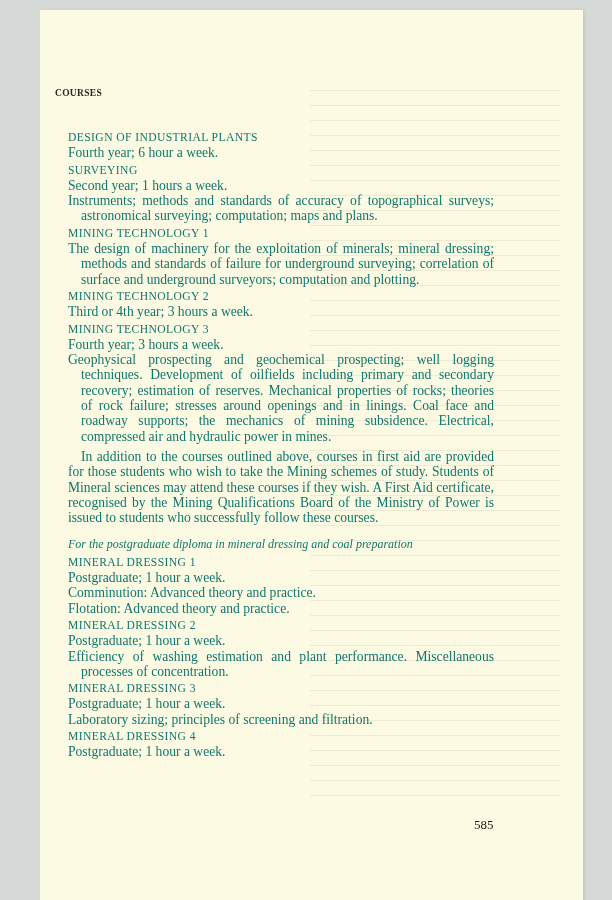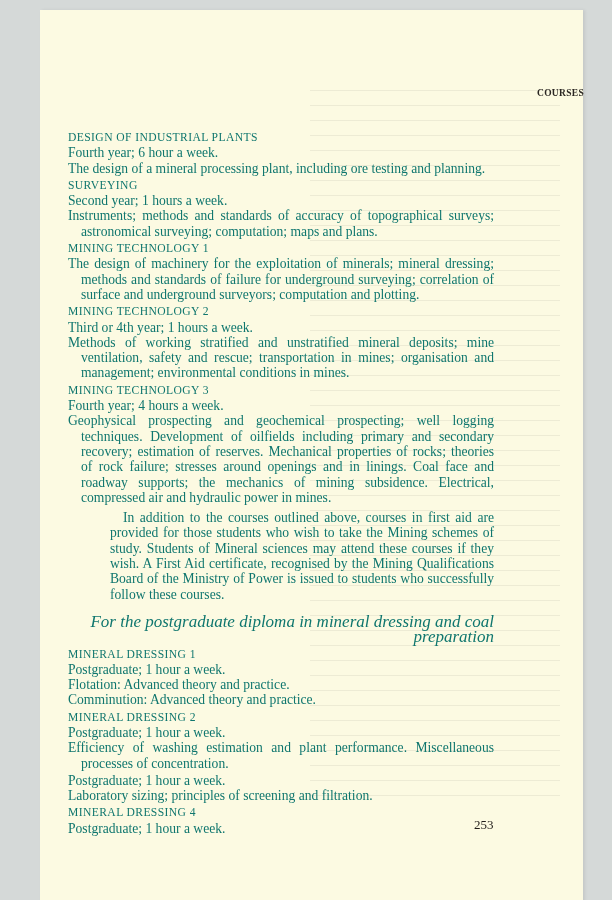--- a/index.html
+++ b/index.html
@@ -8,94 +8,93 @@
     background:#d5d9d8;
     position:relative;
     font-family:"Liberation Serif", "DejaVu Serif", serif;
   }
   .page {
     position:absolute; left:40px; top:10px; width:543px; height:895px;
     background:#fcfae2;
     box-shadow: 2px 0 3px rgba(0,0,0,0.08);
   }
   .running-head {
-    position:absolute; top:78px; left:0; width:544px; text-align:right;
-    font-size:9.5px; font-weight:bold; letter-spacing:0.3px; color:#2a2622;
+    position:absolute; top:78px; left:0; width:544px; text-align:left;
+    font-size:9.5px; font-weight:bold; letter-spacing:0.3px; color:#2a2622;padding-left:15px;
   }
   .content {
     position:absolute; left:28px; top:118px; width:426px;
     color:#0f766e; font-size:13.6px; line-height:15.3px;
   }
   .course { margin-bottom:2px; }
   .course-title { font-size:11.6px; letter-spacing:0.4px; text-transform:uppercase; line-height:15.3px; margin-top:2px; }
   .line { }
   .hang { padding-left:13px; text-indent:-13px; text-align:justify; }
-  .para { text-indent:13px; text-align:justify; margin-top:5px; margin-bottom:12px;margin-left:42px; }
-  .section-note { font-style:italic; font-size:17px; margin-top:2px;text-align:right; }
+  .para { text-indent:13px; text-align:justify; margin-top:5px; margin-bottom:12px; }
+  .section-note { font-style:italic; font-size:12px; margin-top:2px; }
   .page-number {
     position:absolute; left:434px; top:807px; font-size:13px; color:#1f1b18;
   }
   .bleed {
     position:absolute; left:270px; top:80px; width:250px; height:720px;
     opacity:0.06; pointer-events:none;
     background: repeating-linear-gradient(180deg, #000 0px, #000 1px, transparent 1px, transparent 15px);
   }
 </style>
 </head>
 <body>
 
 <div class="page">
   <div class="bleed"></div>
   <div class="running-head">COURSES</div>
 
   <div class="content">
     <div class="course">
       <div class="course-title">DESIGN OF INDUSTRIAL PLANTS</div>
       <div class="line">Fourth year; 6 hour a week.</div>
-      <div class="hang">The design of a mineral processing plant, including ore testing and planning.</div>
     </div>
     <div class="course">
       <div class="course-title">SURVEYING</div>
       <div class="line">Second year; 1 hours a week.</div>
       <div class="hang">Instruments; methods and standards of accuracy of topographical surveys; astronomical surveying; computation; maps and plans.</div>
     </div>
     <div class="course">
       <div class="course-title">MINING TECHNOLOGY 1</div>
       <div class="hang">The design of machinery for the exploitation of minerals; mineral dressing; methods and standards of failure for underground surveying; correlation of surface and underground surveyors; computation and plotting.</div>
     </div>
     <div class="course">
       <div class="course-title">MINING TECHNOLOGY 2</div>
-      <div class="line">Third or 4th year; 1 hours a week.</div>
-      <div class="hang">Methods of working stratified and unstratified mineral deposits; mine ventilation, safety and rescue; transportation in mines; organisation and management; environmental conditions in mines.</div>
+      <div class="line">Third or 4th year; 3 hours a week.</div>
     </div>
     <div class="course">
       <div class="course-title">MINING TECHNOLOGY 3</div>
-      <div class="line">Fourth year; 4 hours a week.</div>
+      <div class="line">Fourth year; 3 hours a week.</div>
       <div class="hang">Geophysical prospecting and geochemical prospecting; well logging techniques. Development of oilfields including primary and secondary recovery; estimation of reserves. Mechanical properties of rocks; theories of rock failure; stresses around openings and in linings. Coal face and roadway supports; the mechanics of mining subsidence. Electrical, compressed air and hydraulic power in mines.</div>
     </div>
 
     <div class="para">In addition to the courses outlined above, courses in first aid are provided for those students who wish to take the Mining schemes of study. Students of Mineral sciences may attend these courses if they wish. A First Aid certificate, recognised by the Mining Qualifications Board of the Ministry of Power is issued to students who successfully follow these courses.</div>
 
     <div class="section-note">For the postgraduate diploma in mineral dressing and coal preparation</div>
 
     <div class="course">
       <div class="course-title">MINERAL DRESSING 1</div>
       <div class="line">Postgraduate; 1 hour a week.</div>
+      <div class="hang">Comminution: Advanced theory and practice.</div>
       <div class="hang">Flotation: Advanced theory and practice.</div>
-      <div class="hang">Comminution: Advanced theory and practice.</div>
     </div>
     <div class="course">
       <div class="course-title">MINERAL DRESSING 2</div>
       <div class="line">Postgraduate; 1 hour a week.</div>
       <div class="hang">Efficiency of washing estimation and plant performance. Miscellaneous processes of concentration.</div>
     </div>
     <div class="course">
+      <div class="course-title">MINERAL DRESSING 3</div>
       <div class="line">Postgraduate; 1 hour a week.</div>
       <div class="hang">Laboratory sizing; principles of screening and filtration.</div>
     </div>
     <div class="course">
       <div class="course-title">MINERAL DRESSING 4</div>
       <div class="line">Postgraduate; 1 hour a week.</div>
     </div>
   </div>
 
-  <div class="page-number">253</div>
+  <div class="page-number">585</div>
 </div>
 
 </body></html>

